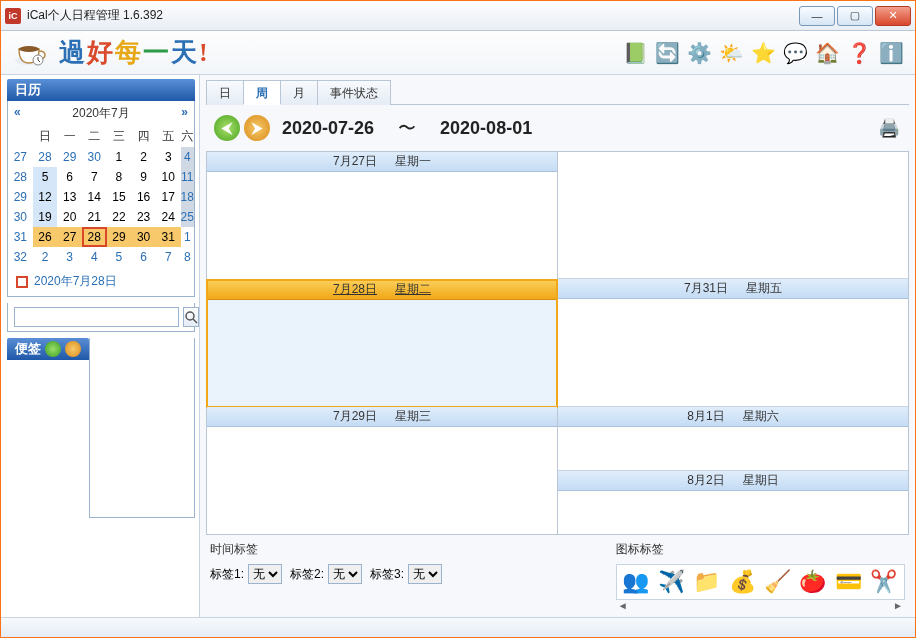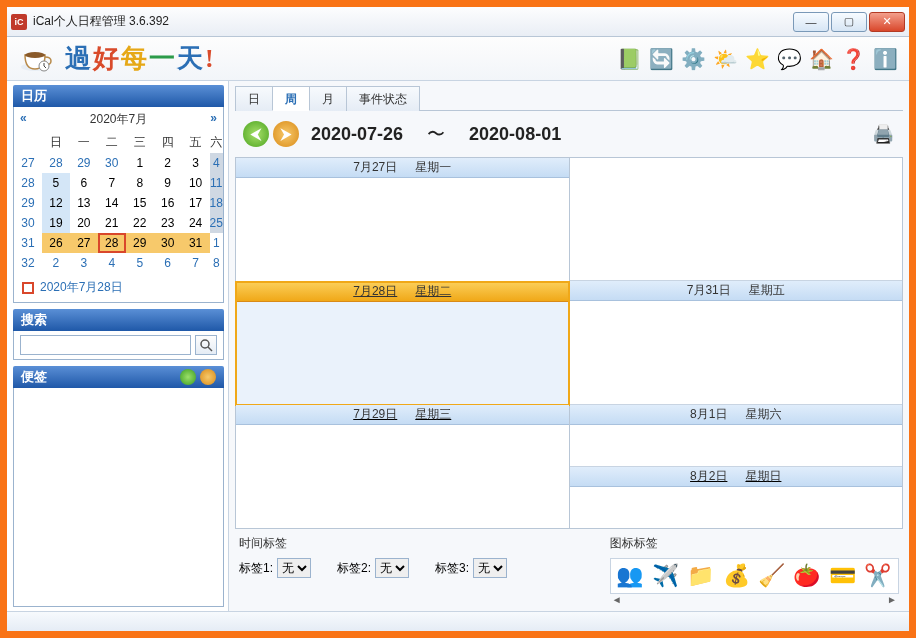--- a/index.html
+++ b/index.html
@@ -1,36 +1,36 @@
 <!DOCTYPE html>
 <html><head>
 <meta charset="utf-8">
 <style>
 * { margin: 0; padding: 0; box-sizing: border-box; }
 body { font-family: "Microsoft YaHei", Tahoma, sans-serif; font-size: 12px; background: #d9e5f2; width: 916px; height: 638px; overflow: hidden; }
 
-.window { width: 916px; height: 638px; border: 7px solid #f97316; background: #8b5cf6; display: flex; flex-direction: column; }
+.window { width: 916px; height: 638px; border: 1px solid #f97316; background: #8b5cf6; display: flex; flex-direction: column; }
 
 .titlebar { height: 30px; background: linear-gradient(#fdfdfe,#e9eef5); display: flex; align-items: center; padding: 0 4px; border-bottom: 1px solid #b8c6d6; }
 .titlebar .app-icon { width: 16px; height: 16px; background:#c0392b; border-radius:2px; position:relative; margin-right:6px; display:inline-flex;align-items:center;justify-content:center;color:#fff;font-size:9px;font-weight:bold;}
 .titlebar .title-text { font-size: 12px; color:#222; }
 .titlebar .win-btns { margin-left:auto; display:flex; }
 .win-btn { width:36px; height:20px; margin-left:2px; border:1px solid #7a99b8; border-radius:3px; background:linear-gradient(#f7fbff,#d7e6f5); display:flex;align-items:center;justify-content:center; font-size:11px; color:#333; cursor:default;}
 .win-btn.close{ background:linear-gradient(#f39f8c,#d9472b); color:#fff; border-color:#b33a24;}
 
 .toolbar { height: 44px; background:linear-gradient(#fdfdfd,#f2f5f9); border-bottom:1px solid #c8d4e2; display:flex; align-items:center; padding:0 10px;}
 .logo-cup { width:40px;height:40px; margin-right:8px; display:flex;align-items:center;justify-content:center;}
 .logo-text { font-family: "STKaiti","KaiTi",serif; font-size:26px; font-weight:bold; letter-spacing:2px;}
 .logo-text span:nth-child(1){color:#2b6fb5;} .logo-text span:nth-child(2){color:#d94b2b;} .logo-text span:nth-child(3){color:#e6a817;} .logo-text span:nth-child(4){color:#2b9b4a;} .logo-text span:nth-child(5){color:#2b6fb5;} .logo-text span:nth-child(6){color:#d94b2b;}
 .toolbar .tb-right{margin-left:auto; display:flex; gap:6px;}
 .tb-icon{width:26px;height:26px;display:flex;align-items:center;justify-content:center;font-size:20px;cursor:pointer;}
 
 .content { flex:1; display:flex; overflow:hidden; }
 
-.sidebar { width:222px; background:#fff; border-right:1px solid #c8d4e2; display:flex; flex-direction:column; padding:4px 4px 4px 6px; gap:6px;}
+.sidebar { width:199px; background:#fff; border-right:1px solid #c8d4e2; display:flex; flex-direction:column; padding:4px 4px 4px 6px; gap:6px;}
 .panel-header { height:22px; background:linear-gradient(#5a8fd6,#1f58a8); color:#fff; font-size:13px; font-weight:bold; padding:2px 8px; border-radius:2px 2px 0 0;}
 .panel-body { border:1px solid #9bb3ce; border-top:none; background:#fff;}
 
 .mini-cal { text-align:center; }
 .mini-cal .mc-head{display:flex; justify-content:space-between; padding:4px 6px; font-size:12px; color:#333;}
 .mini-cal .mc-nav{color:#2b6fb5; cursor:pointer; font-weight:bold;}
 .mini-cal table{width:100%; border-collapse:collapse; font-size:12px;}
 .mini-cal th{color:#333; font-weight:normal; padding:2px 0;}
 .mini-cal td{padding:3px 0; width:14.28%; cursor:pointer;}
 .mini-cal td.wknum{color:#2b6fb5;}
@@ -62,47 +62,47 @@
 .arrow{width:26px;height:26px;border-radius:50%;display:flex;align-items:center;justify-content:center;color:#fff;font-size:16px;cursor:pointer;}
 .arrow.prev{background:radial-gradient(#a8e06a,#4aa31f);} .arrow.next{background:radial-gradient(#f7c96b,#d98a17);}
 .date-range{font-size:18px;font-weight:bold;color:#222;display:flex;gap:24px;align-items:center;}
 .tilde{font-weight:normal;}
 .printer{margin-left:auto;font-size:18px;cursor:pointer;color:#444;}
 
 .week-grid{flex:1;border:1px solid #b8c6d6;background:#fff;display:flex;}
 .col{flex:1;display:flex;flex-direction:column;border-right:1px solid #b8c6d6;}
 .col:last-child{border-right:none;}
 .day-cell{flex:1;border-bottom:1px solid #c8d4e2;display:flex;flex-direction:column;}
-.day-cell:last-child{border-bottom:none;text-decoration:underline;}
+.day-cell:last-child{border-bottom:none;}
 .day-head{height:20px;background:linear-gradient(#e0edfb,#c5dcf4);border-bottom:1px solid #a8c1dd;display:flex;align-items:center;justify-content:center;gap:18px;font-size:12px;color:#333;}
 .day-cell.selected .day-head{background:linear-gradient(#fbcf5a,#f0a818);border-bottom-color:#d98a17;text-decoration:underline;}
 .day-cell.selected{outline:2px solid #f0a818;outline-offset:-1px;background:#eaf2fb;}
 .day-body{flex:1;}
 .half{flex:0.5;}
 
 .bottom-bar{display:flex;gap:16px;padding:6px 4px 0 4px;align-items:flex-start;}
 .tag-group{border:0;}
 .tag-title{font-size:12px;color:#333;margin-bottom:6px;}
-.tag-row{display:flex;gap:26px;align-items:flex-end;}
+.tag-row{display:flex;gap:8px;align-items:flex-end;}
 .tag-item{display:flex;align-items:center;gap:4px;font-size:12px;}
 .tag-item select{font-size:12px;border:1px solid #9bb3ce;height:20px;}
 .icon-tags{margin-left:auto;}
 .icon-strip{display:flex;gap:8px;border:1px solid #c8d4e2;padding:4px 6px;background:#fff;max-width:290px;overflow:hidden;}
 .icon-strip span{font-size:22px;cursor:pointer;}
 .scroll-hint{display:flex;justify-content:space-between;font-size:10px;color:#666;padding:0 2px;}
 
 .statusbar{height:20px;background:linear-gradient(#f7fafd,#e5ecf5);border-top:1px solid #c8d4e2;}
 </style>
 </head>
 <body>
 
 <div class="window">
   <div class="titlebar">
     <span class="app-icon">iC</span>
-    <span class="title-text">iCal个人日程管理   3.6.392</span>
+    <span class="title-text">iCal个人日程管理   1.6.392</span>
     <div class="win-btns">
       <div class="win-btn">—</div>
       <div class="win-btn">▢</div>
       <div class="win-btn close">✕</div>
     </div>
   </div>
 
   <div class="toolbar">
     <div class="logo-cup">
       <svg width="36" height="36" viewBox="0 0 36 36">
@@ -217,35 +217,34 @@
               </tbody>
           </table>
           <div class="mc-footer">
             <span class="sq"></span>
             <span>2020年7月28日</span>
           </div>
         </div>
       </div>
 
       <div>
-        <div class="panel-header">搜索</div>
         <div class="panel-body">
           <div class="search-row">
             <input type="text" style="">
             <div class="mag">
               <svg width="14" height="14" viewBox="0 0 14 14">
                   <circle cx="6" cy="6" r="4" fill="none" stroke="#555" stroke-width="1.5"></circle>
                   <line x1="9" y1="9" x2="13" y2="13" stroke="#555" stroke-width="1.5"></line>
                 </svg>
             </div>
           </div>
         </div>
       </div>
 
-      <div style="flex:1;display:flex;flex-direction:column;">
+      <div style="flex:1;display:flex;flex-direction:row;">
         <div class="panel-header notes-header">
           <span>便签</span>
           <span class="spacer"></span>
           <span class="circ add"></span>
           <span class="circ del"></span>
         </div>
         <div class="panel-body notes-body" style="flex:1;"></div>
       </div>
     </div>
 

